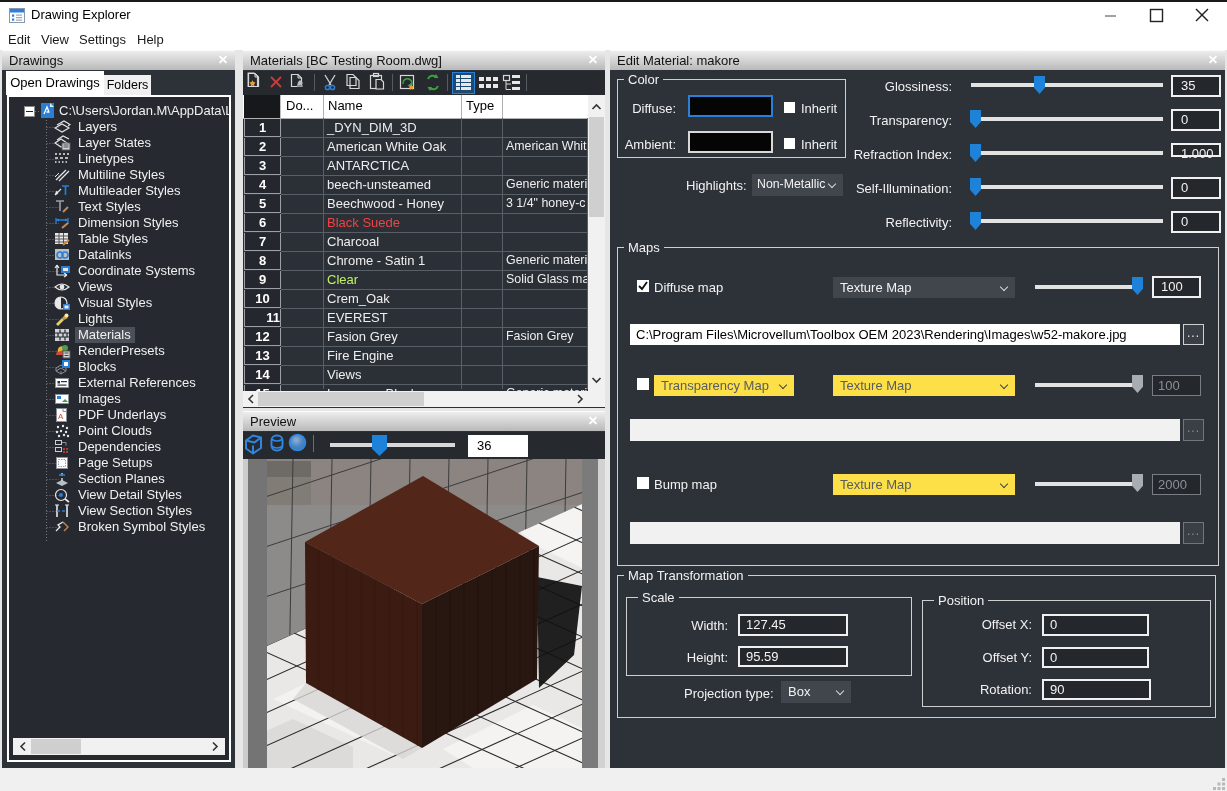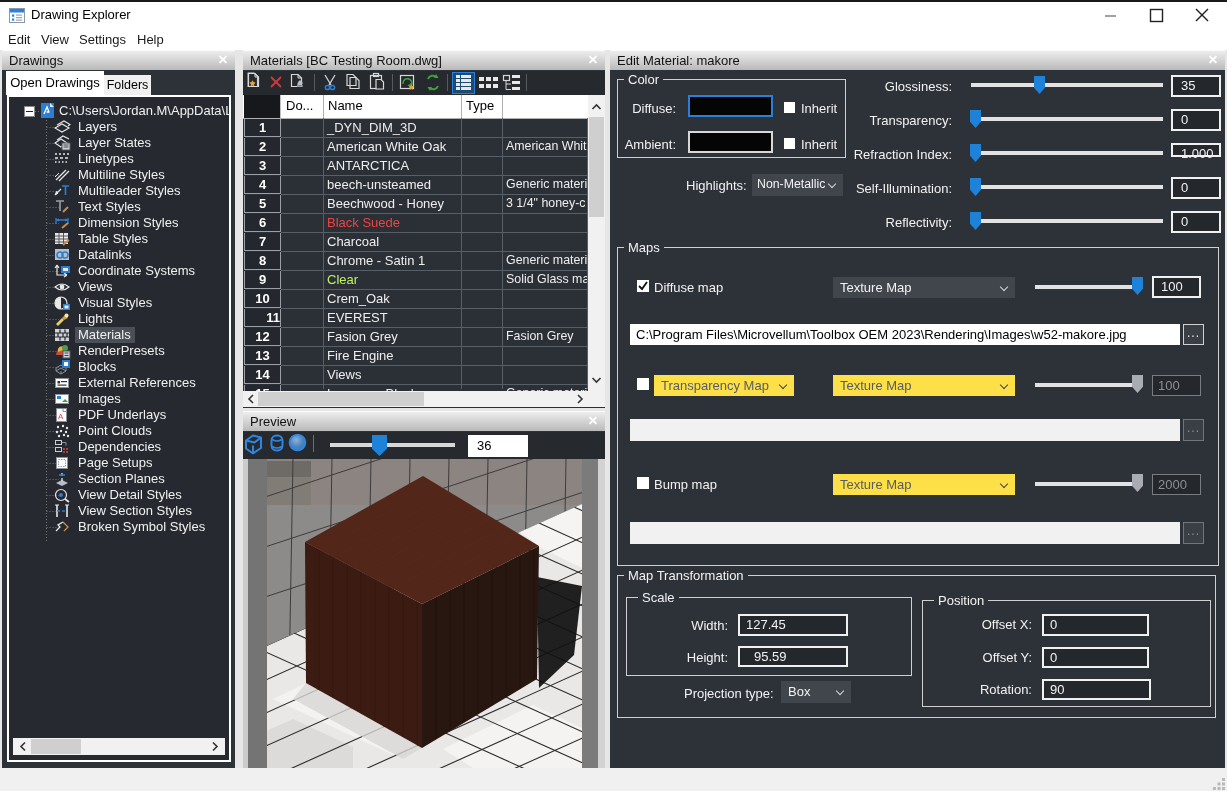--- a/index.html
+++ b/index.html
@@ -672,21 +672,21 @@
 <div class="vbox" style="left:542px;top:424px;width:49px;height:21px;border-color:#787d84;color:#8b9097">2000</div>
 <div class="fld" style="left:20px;top:472px;width:550px;height:22px;background:#f1f1f1"></div>
 <div class="dotsg" style="left:573px;top:472px;height:22px">...</div>
 <div class="grp" style="left:7px;top:525px;width:599px;height:143px"></div>
 <div class="grplab" style="left:14px;top:519px">Map Transformation</div>
 <div class="grp" style="left:16px;top:547px;width:286px;height:79px"></div>
 <div class="grplab" style="left:28px;top:541px">Scale</div>
 <div class="wlab" style="left:55px;top:568px;width:63px;text-align:right">Width:</div>
 <div class="vbox" style="left:128px;top:564px;width:110px;height:22px;border-width:2px;padding-left:6px;line-height:18px">127.45</div>
 <div class="wlab" style="left:55px;top:600px;width:63px;text-align:right">Height:</div>
-<div class="vbox" style="left:128px;top:596px;width:110px;height:21px;border-width:2px;padding-left:14px;line-height:17px">95.59</div>
+<div class="vbox" style="left:128px;top:596px;width:110px;height:21px;border-width:2px;padding-left:6px;line-height:17px">95.59</div>
 <div class="wlab" style="left:74px;top:636px">Projection type:</div>
 <div class="dd" style="left:171px;top:631px;width:70px;height:22px">Box<span class="chev"></span></div>
 <div class="grp" style="left:312px;top:550px;width:289px;height:107px"></div>
 <div class="grplab" style="left:324px;top:544px">Position</div>
 <div class="wlab" style="left:357px;top:567px;width:65px;text-align:right">Offset X:</div>
 <div class="vbox" style="left:432px;top:564px;width:107px;height:22px;border-width:2px;padding-left:6px;line-height:18px">0</div>
 <div class="wlab" style="left:357px;top:600px;width:65px;text-align:right">Offset Y:</div>
 <div class="vbox" style="left:432px;top:597px;width:107px;height:21px;border-width:2px;padding-left:6px;line-height:17px">0</div>
 <div class="wlab" style="left:357px;top:632px;width:65px;text-align:right">Rotation:</div>
 <div class="vbox" style="left:432px;top:629px;width:109px;height:21px;border-width:2px;padding-left:6px;line-height:17px">90</div>

